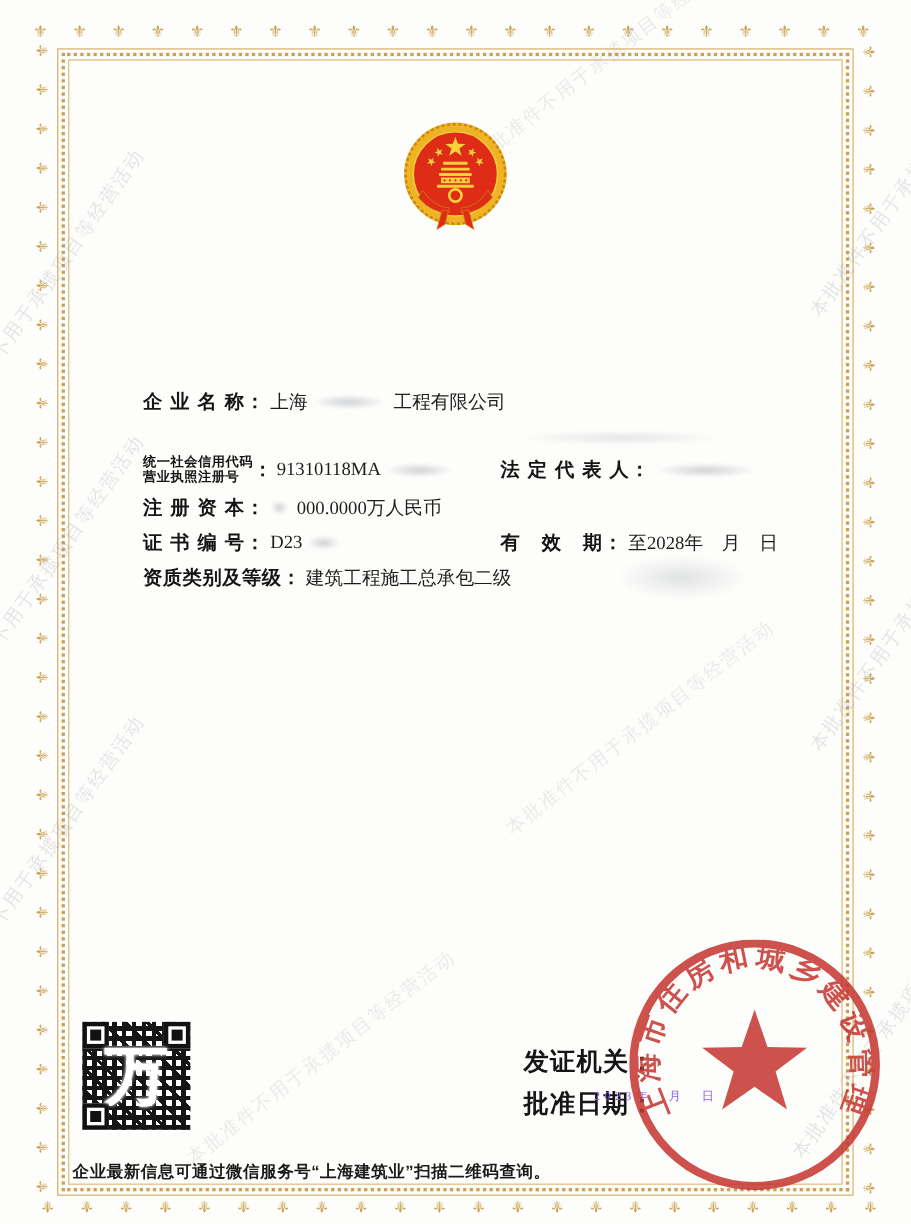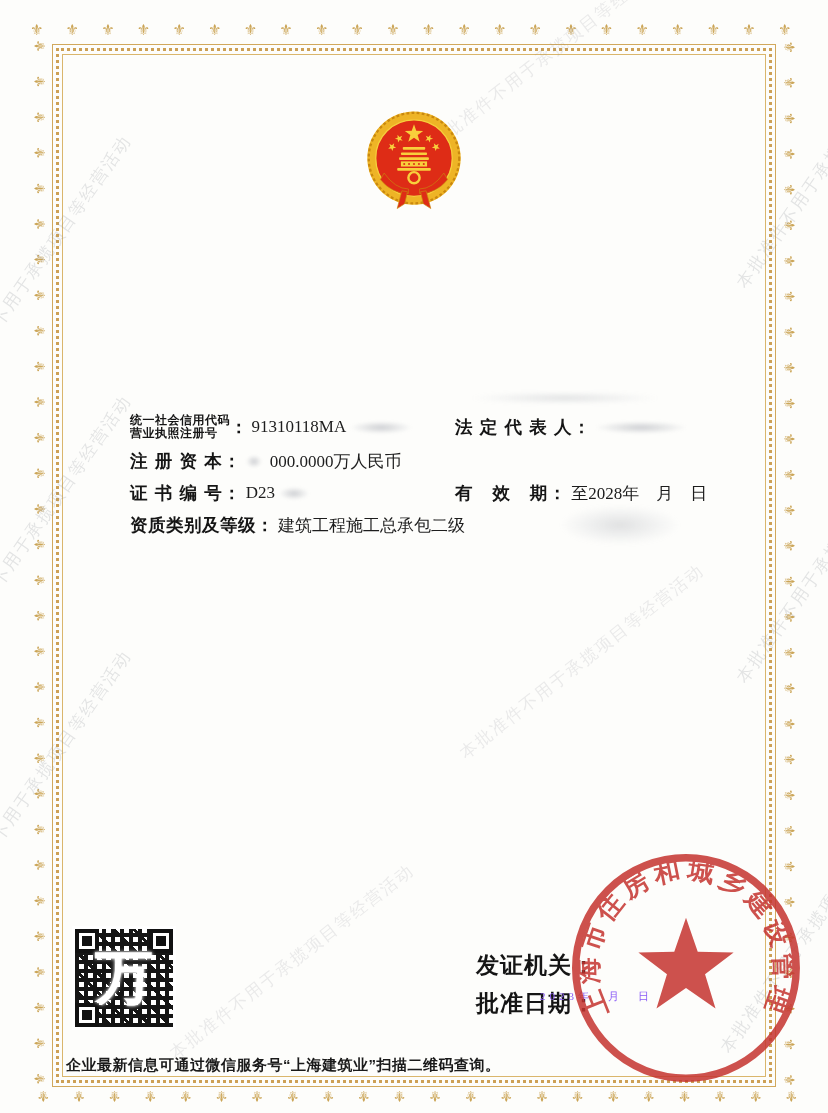--- a/index.html
+++ b/index.html
@@ -145,20 +145,26 @@
     <circle cx="60" cy="79" r="6" fill="none" stroke="#f8d03c" stroke-width="2.6"></circle>
     <g fill="#de2c16" stroke="#c9880e" stroke-width="0.7">
       <path d="M28,74 Q40,91 54,91 L54,96 Q36,96 24,81 Z"></path>
       <path d="M92,74 Q80,91 66,91 L66,96 Q84,96 96,81 Z"></path>
       <path d="M47,93 L42,112 L50,107 L53,94 Z"></path>
       <path d="M73,93 L78,112 L70,107 L67,94 Z"></path>
     </g>
   </svg>
 
 
+  <div class="row" style="left:130px;top:352px">
+    <span class="lbl">企 业 名 称：</span>
+    <span class="val">上海</span>
+    <span class="smudge" style="width:66px"></span>
+    <span class="val">工程有限公司</span>
+  </div>
 
 
   <div class="row" style="left:130px;top:414px">
     <span class="two-line">
       <span>统一社会信用代码</span>
       <span>营业执照注册号</span>
     </span>
     <span class="big-colon">：</span>
     <span class="val">91310118MA</span>
     <span class="smudge" style="width:62px"></span>

